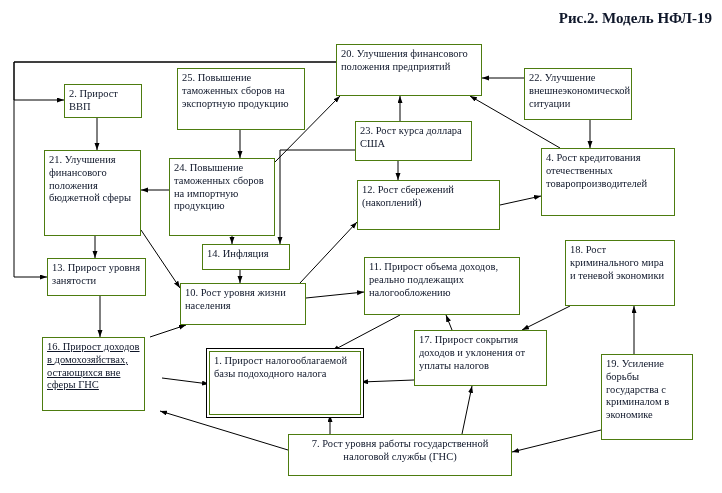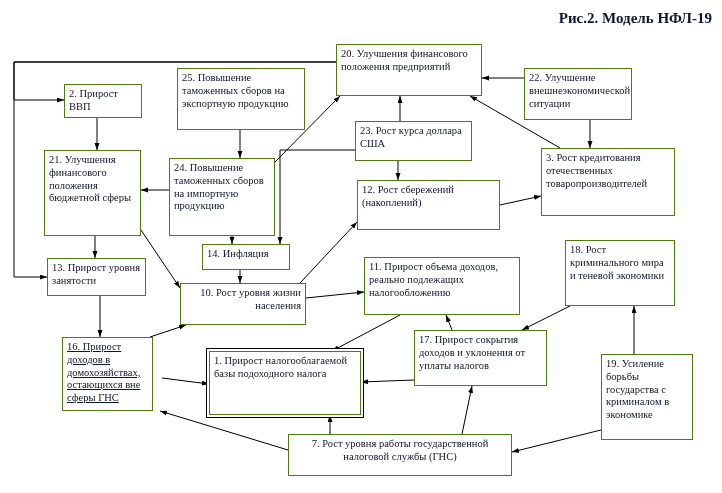--- a/index.html
+++ b/index.html
@@ -25,24 +25,24 @@
   #n25{left:177px;top:68px; width:128px;min-height:62px;}
   #n20{left:336px;top:44px; width:146px;min-height:52px;}
   #n22{left:524px;top:68px; width:108px;min-height:52px;}
   #n21{left:44px; top:150px;width:97px; min-height:86px;font-family:Liberation Serif, serif;}
   #n24{left:169px;top:158px;width:106px;min-height:78px;}
   #n23{left:355px;top:121px;width:117px;min-height:40px;}
   #n12{left:357px;top:180px;width:143px;min-height:50px;}
   #n5 {left:541px;top:148px;width:134px;min-height:68px;}
   #n14{left:202px;top:244px;width:88px; min-height:26px;}
   #n13{left:47px; top:258px;width:99px; min-height:38px;}
-  #n10{left:180px;top:283px;width:126px;min-height:42px;text-align:right;}
+  #n10{left:180px;top:283px;width:126px;min-height:42px;}
   #n11{left:364px;top:257px;width:156px;min-height:58px;}
   #n18{left:565px;top:240px;width:110px;min-height:66px;}
-  #n16{left:62px; top:337px;width:91px;min-height:74px;}
+  #n16{left:42px; top:337px;width:103px;min-height:74px;}
   #n1 {left:209px;top:351px;width:152px;min-height:64px;}
   #n17{left:414px;top:330px;width:133px;min-height:56px;}
   #n19{left:601px;top:354px;width:92px; min-height:86px;}
   #n7 {left:288px;top:434px;width:224px;min-height:42px;}
 </style>
 </head>
 <body>
 
 <div class="stage">
 
@@ -88,21 +88,21 @@
   <div class="title">Рис.2. Модель НФЛ-19</div>
 
   <div class="node" id="n2">2. Прирост ВВП</div>
   <div class="node" id="n25">25. Повышение таможенных сборов на экспортную продукцию</div>
   <div class="node" id="n20">20. Улучшения финансового положения предприятий</div>
   <div class="node" id="n22">22. Улучшение внешнеэкономической ситуации</div>
   <div class="node" id="n21">21. Улучшения финансового положения бюджетной сферы</div>
   <div class="node" id="n24">24. Повышение таможенных сборов на импортную продукцию</div>
   <div class="node" id="n23">23. Рост курса доллара США</div>
   <div class="node" id="n12">12. Рост сбережений (накоплений)</div>
-  <div class="node" id="n5">3. Рост кредитования отечественных товаропроизводителей</div>
+  <div class="node" id="n5">4. Рост кредитования отечественных товаропроизводителей</div>
   <div class="node" id="n14">14. Инфляция</div>
   <div class="node" id="n13">13. Прирост уровня занятости</div>
   <div class="node" id="n10">10. Рост уровня жизни населения</div>
   <div class="node" id="n11">11. Прирост объема доходов, реально подлежащих налогообложению</div>
   <div class="node" id="n18">18. Рост криминального мира и теневой экономики</div>
   <div class="node" id="n16">16. Прирост доходов в домохозяйствах, остающихся вне сферы ГНС</div>
   <div class="node double" id="n1">1. Прирост налогооблагаемой базы подоходного налога</div>
   <div class="node" id="n17">17. Прирост сокрытия доходов и уклонения от уплаты налогов</div>
   <div class="node" id="n19">19. Усиление борьбы государства с криминалом в экономике</div>
   <div class="node" id="n7">7. Рост уровня работы государственной налоговой службы (ГНС)</div>

